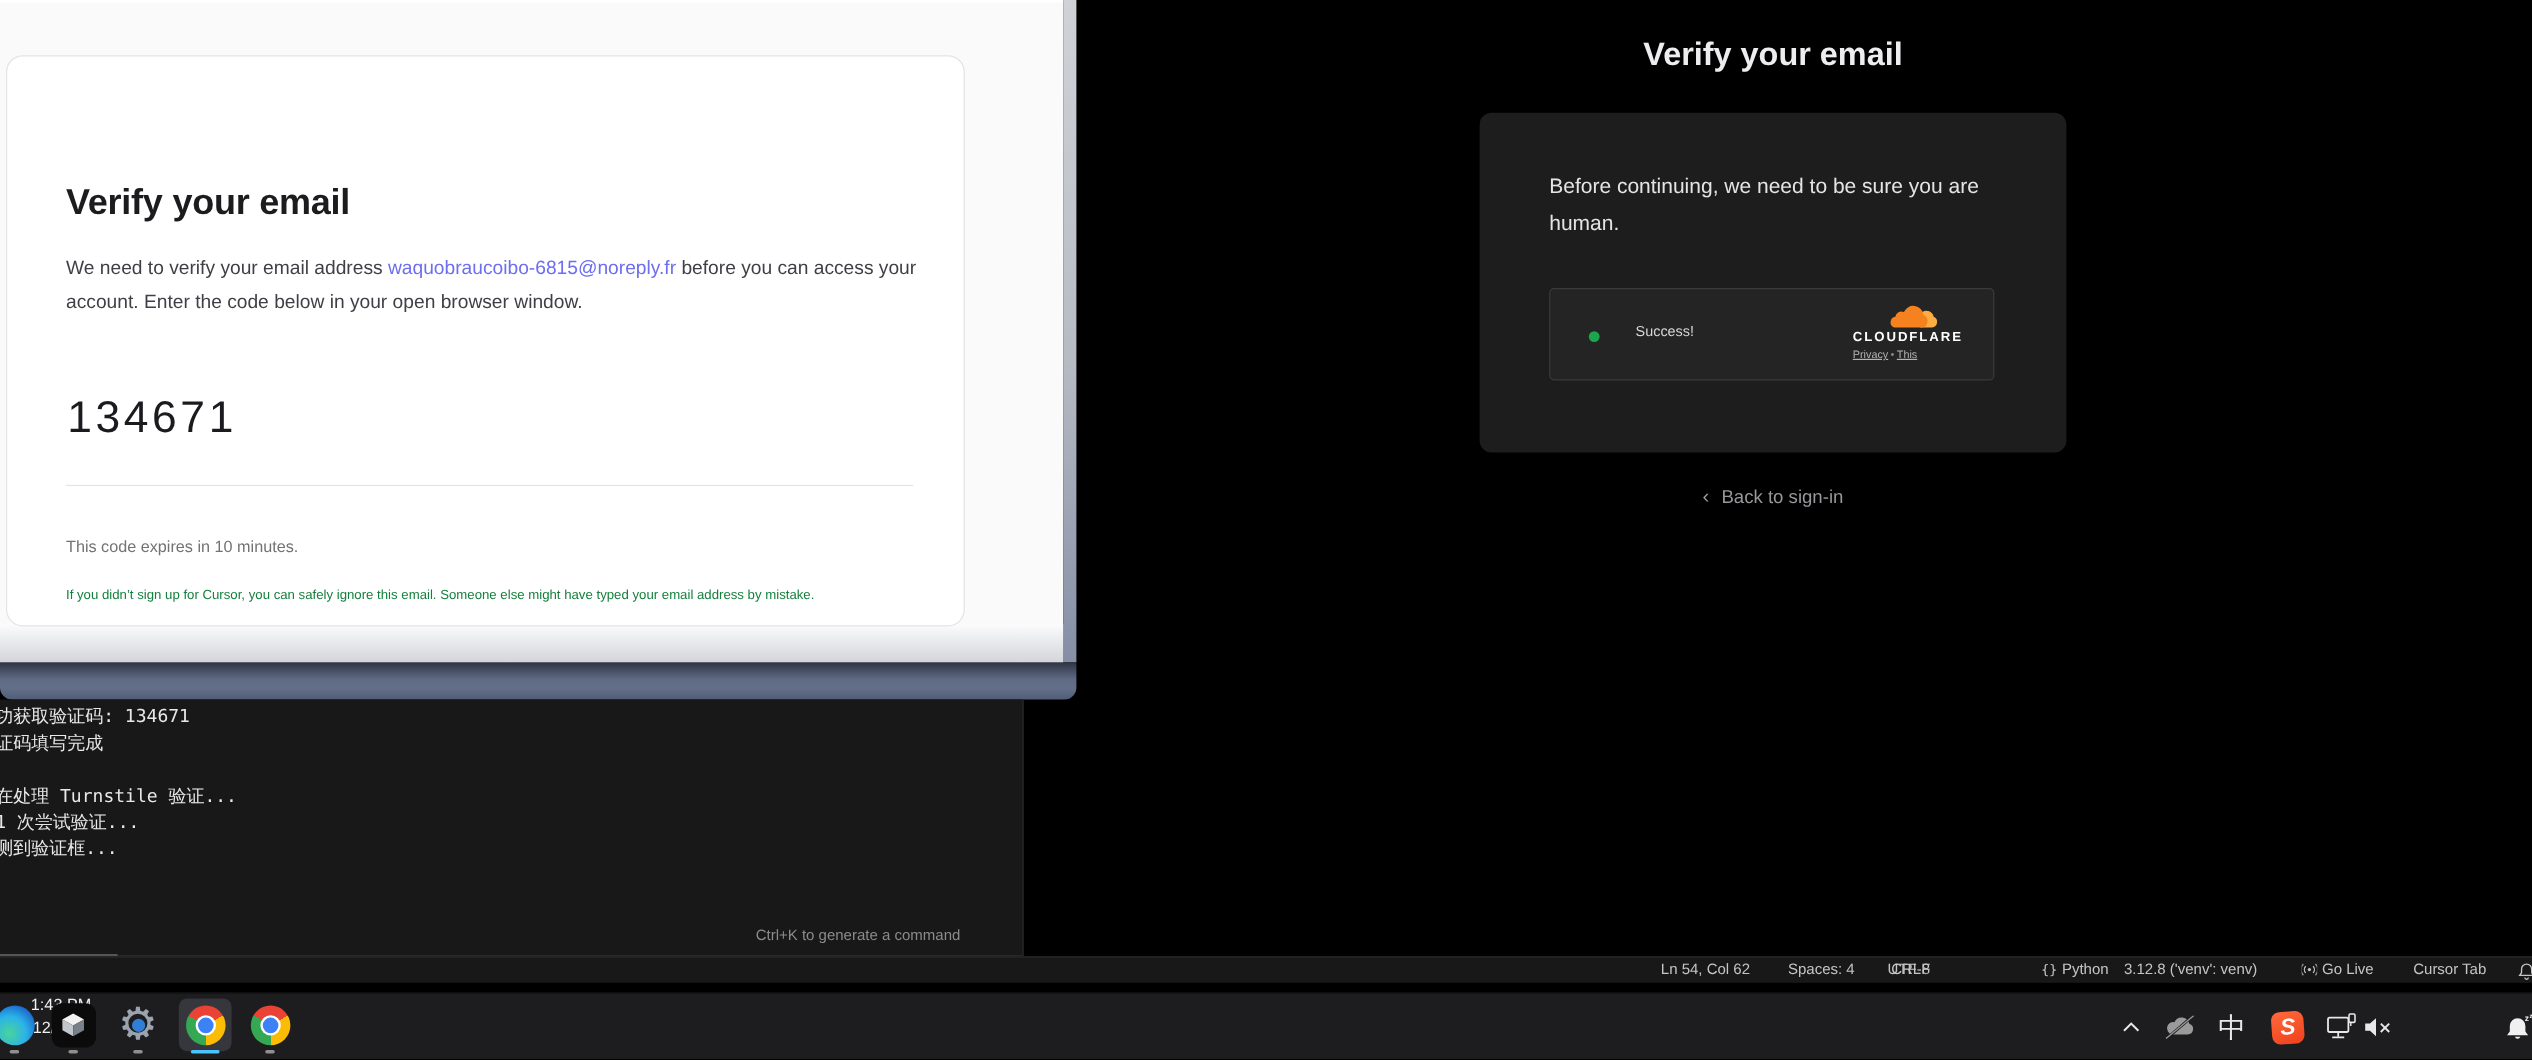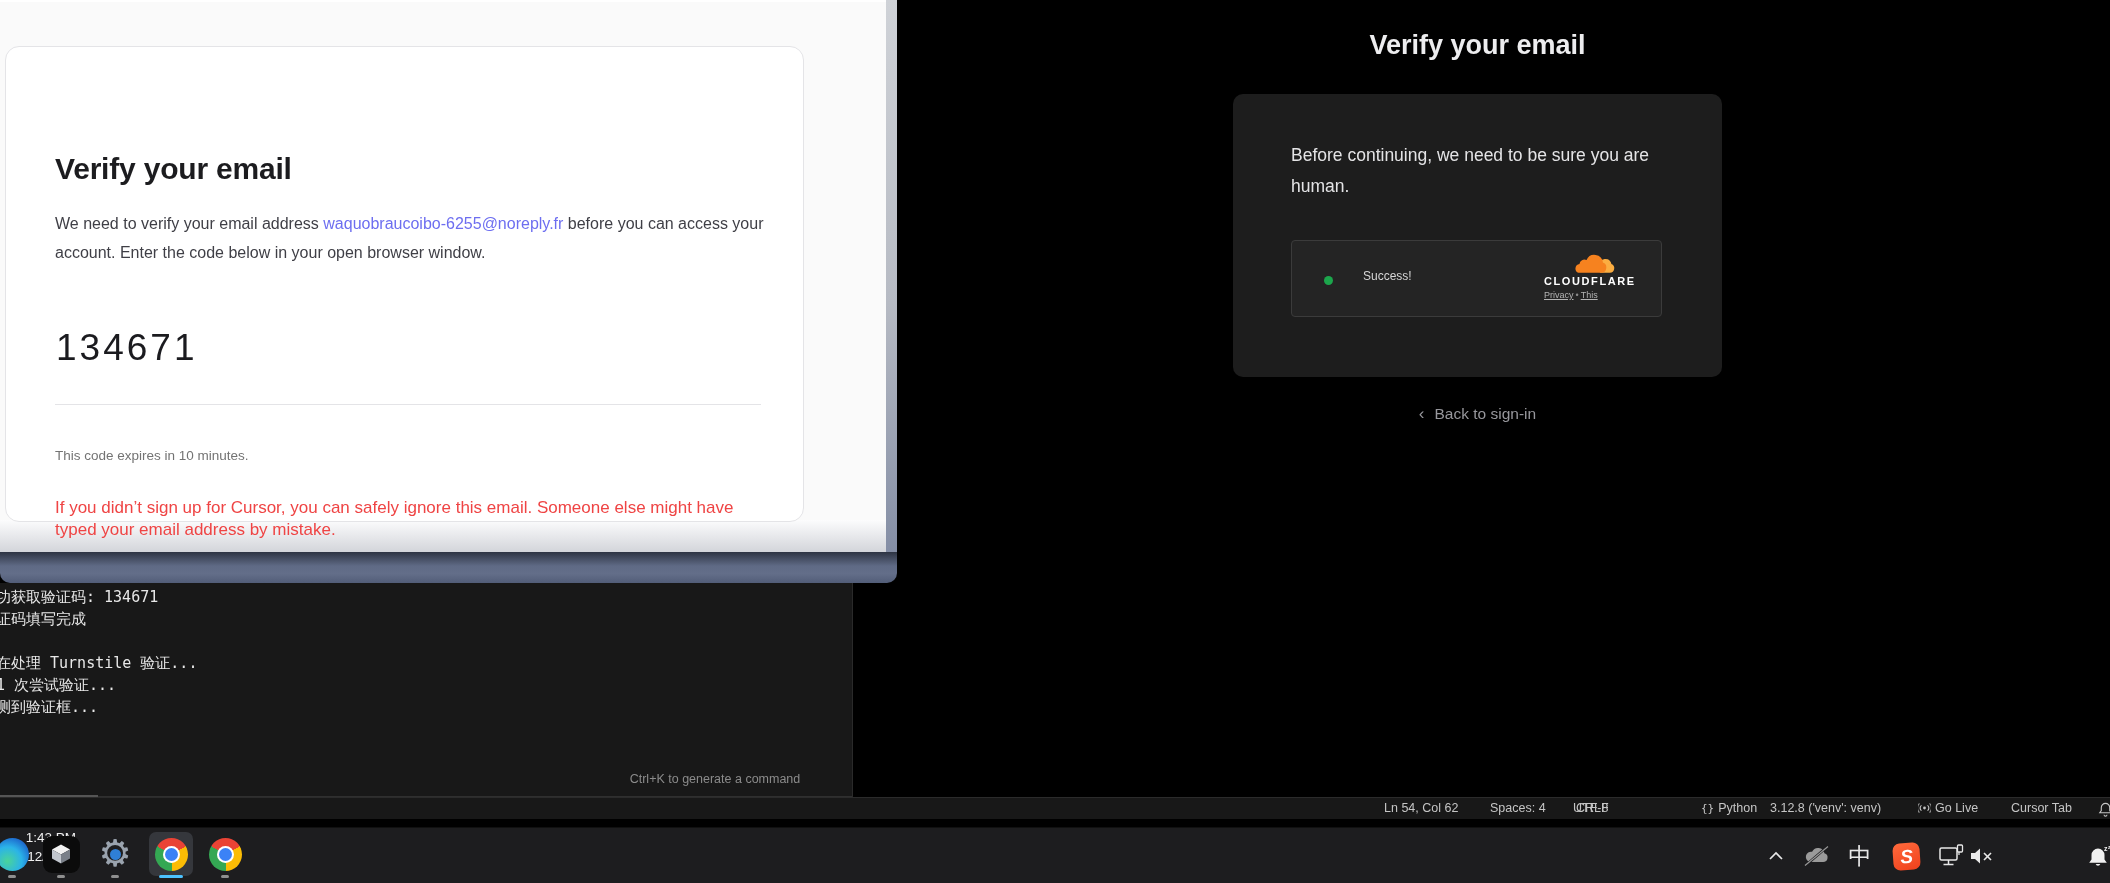--- a/index.html
+++ b/index.html
@@ -19,21 +19,21 @@
     background:linear-gradient(to bottom,#2e3443 0%,#5f6a85 45%,#636e89 70%,#525d78 100%);
     border-radius:0 0 10px 10px; }
   .email-card { position:absolute; left:5px; top:46px; width:799px; height:476px;
     background:#ffffff; border:1px solid #e4e4e7; border-radius:14px; }
   .email-title { position:absolute; left:49px; top:105px; font-size:30px; font-weight:700; color:#1c1c1f; letter-spacing:-0.2px; }
   .email-body { position:absolute; left:49px; top:162px; width:718px; font-size:16px; line-height:29px; color:#3f3f46; }
   .email-link { color:#6d6ef0; text-decoration:none; cursor:pointer; }
   .email-code { position:absolute; left:50px; top:280px; font-size:37px; font-weight:400; letter-spacing:3px; color:#1b1b1f; }
   .email-divider { position:absolute; left:49px; top:357px; width:706px; height:1px; background:#e4e4e7; }
   .email-expiry { position:absolute; left:49px; top:401px; font-size:13.5px; color:#737373; }
-  .email-disclaimer { position:absolute; left:49px; top:438px; width:706px; font-size:17px; line-height:22px; color:#ef4444;margin-top:12px; }
+  .email-disclaimer { position:absolute; left:49px; top:438px; width:706px; font-size:11px; line-height:22px; color:#15803d; }
   
   .verify-col { position:absolute; left:1233px; top:0; width:489px; text-align:center; }
   .verify-title { position:absolute; left:0; top:30px; width:489px; text-align:center;
     font-size:27px; font-weight:700; color:#ededef; }
   .verify-card { position:absolute; left:1233px; top:94px; width:489px; height:283px;
     background:#1d1d1d; border-radius:10px;padding-left:47px; }
   .human-text { position:absolute; left:58px; top:46px; width:390px; text-align:left;
     font-size:17.5px; line-height:31px; color:#e4e4e6; }
   .turnstile { position:absolute; left:58px; top:146px; width:371px; height:77px;
     background:#242424; border:1px solid #3b3b3b; border-radius:4px; cursor:pointer; }
@@ -113,21 +113,21 @@
 
 <div class="screen">
 
   <div class="email-window">
     <div class="win-body"></div>
     <div class="win-right-edge"></div>
     <div class="win-bottom-fade"></div>
     <div class="win-slate-band"></div>
     <div class="email-card">
       <div class="email-title">Verify your email</div>
-      <p class="email-body"><span>We need to verify your email address </span><a class="email-link">waquobraucoibo-6255@noreply.fr</a><span> before you can access your account. Enter the code below in your open browser window.</span></p>
+      <p class="email-body"><span>We need to verify your email address </span><a class="email-link">waquobraucoibo-6815@noreply.fr</a><span> before you can access your account. Enter the code below in your open browser window.</span></p>
       <div class="email-code">134671</div>
       <div class="email-divider"></div>
       <div class="email-expiry">This code expires in 10 minutes.</div>
       <div class="email-disclaimer">If you didn’t sign up for Cursor, you can safely ignore this email. Someone else might have typed your email address by mistake.</div>
     </div>
   </div>
 
   <div class="verify-col">
     <div class="verify-title">Verify your email</div>
   </div>

